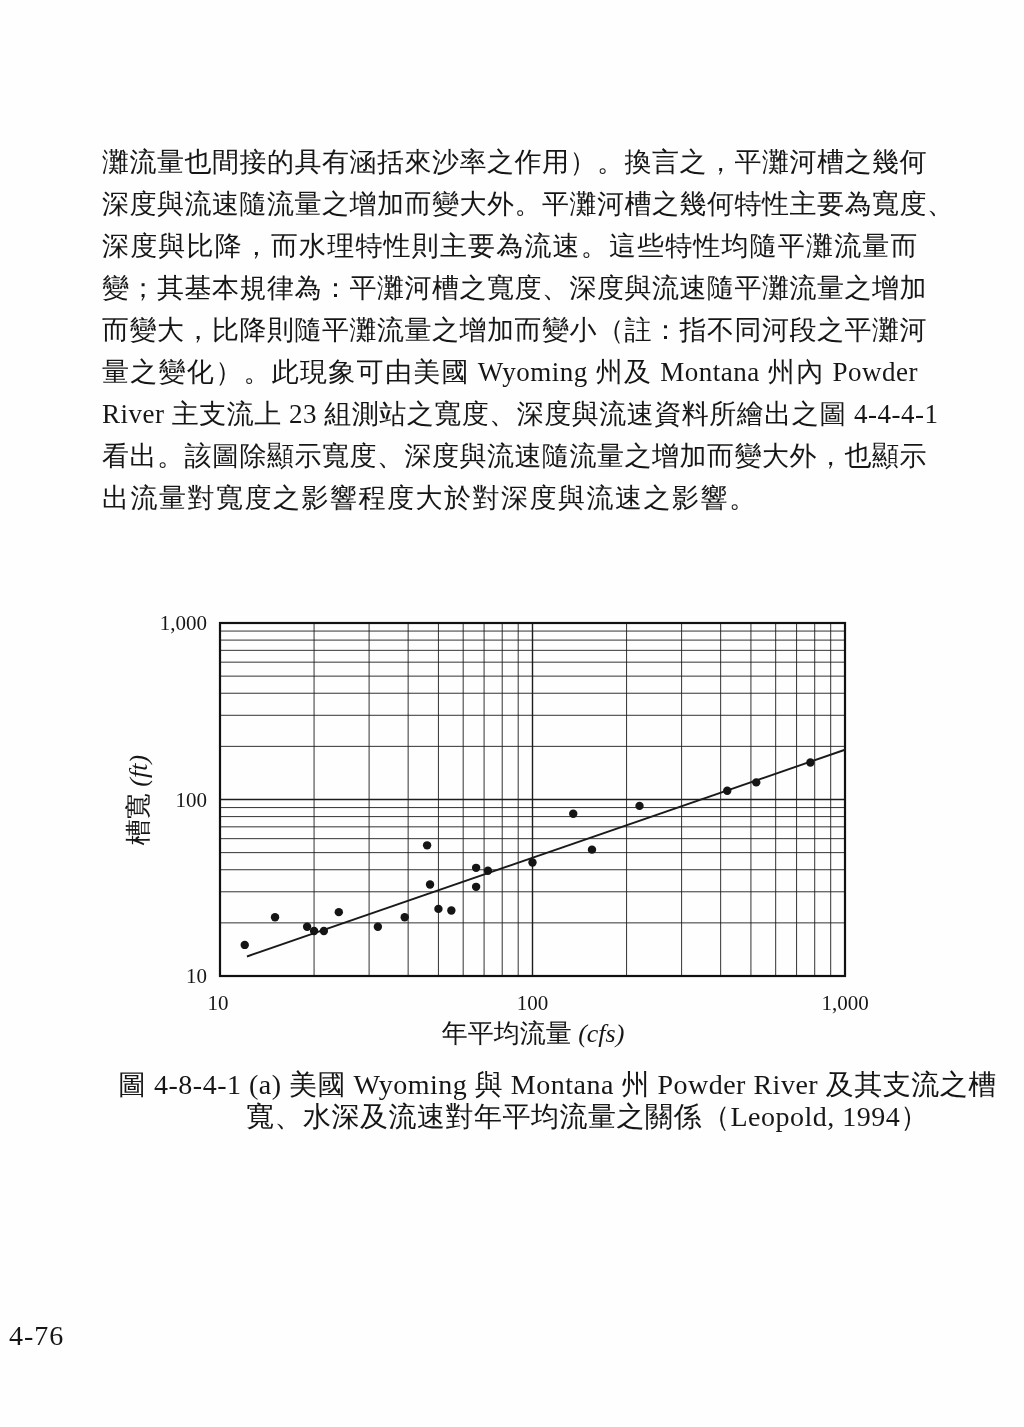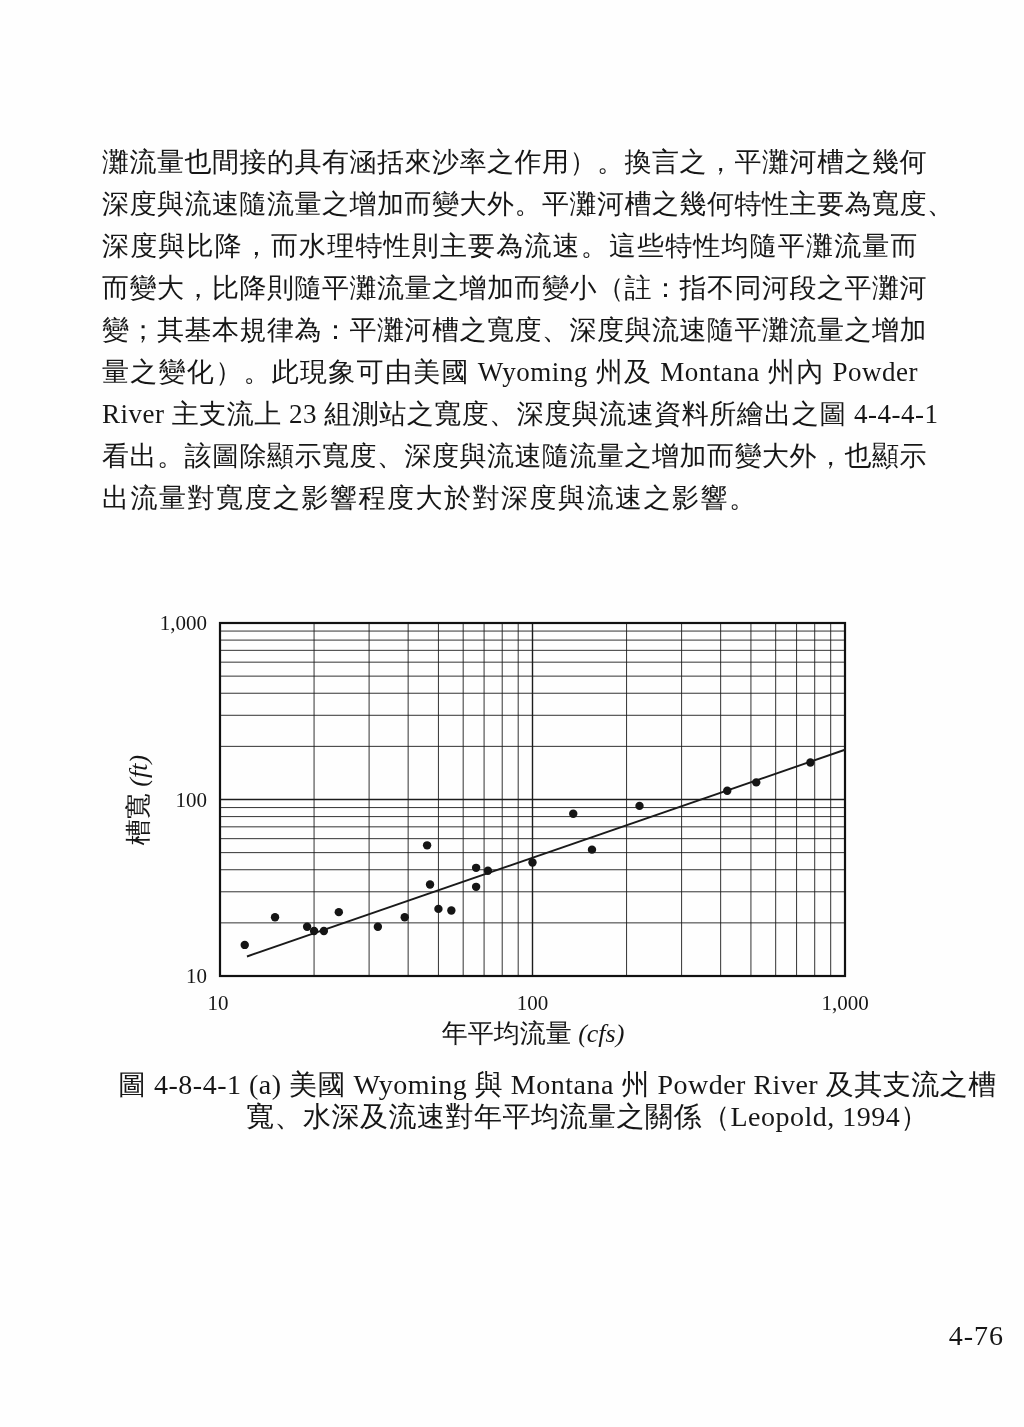--- a/index.html
+++ b/index.html
@@ -24,36 +24,36 @@
     letter-spacing:0.5px;
   }
   .bline.last{
     text-align:center;text-align-last:left;letter-spacing:1.5px;
   }
   .chart-wrap{position:absolute;left:0;top:600px;width:1024px;height:470px;}
   .caption{position:absolute;left:0;top:1066px;width:1024px;font-size:28px;}
   .cap1{position:absolute;left:118px;top:0;white-space:nowrap;letter-spacing:0.5px;}
   .cap2{position:absolute;left:246px;top:32px;white-space:nowrap;letter-spacing:0.5px;}
   .footer{
-    position:absolute;left:0;top:1320px;width:1004px;
-    text-align:right;font-size:28px;letter-spacing:1px;
+    position:absolute;left:9px;top:1320px;width:1004px;
+    text-align:left;font-size:28px;letter-spacing:1px;
   }
   svg text{font-family:"Liberation Serif","DejaVu Serif",serif;fill:#161616;}
 </style>
 </head>
 <body>
 
 <div class="page">
 
   <div class="body-text">
     <div class="bline">灘流量也間接的具有涵括來沙率之作用）。換言之，平灘河槽之幾何</div>
     <div class="bline">深度與流速隨流量之增加而變大外。平灘河槽之幾何特性主要為寬度、</div>
     <div class="bline">深度與比降，而水理特性則主要為流速。這些特性均隨平灘流量而</div>
+    <div class="bline">變；其基本規律為：平灘河槽之寬度、深度與流速隨平灘流量之增加</div>
     <div class="bline">而變大，比降則隨平灘流量之增加而變小（註：指不同河段之平灘河</div>
-    <div class="bline">變；其基本規律為：平灘河槽之寬度、深度與流速隨平灘流量之增加</div>
     <div class="bline">量之變化）。此現象可由美國 Wyoming 州及 Montana 州內 Powder</div>
     <div class="bline">River 主支流上 23 組測站之寬度、深度與流速資料所繪出之圖 4-4-4-1</div>
     <div class="bline">看出。該圖除顯示寬度、深度與流速隨流量之增加而變大外，也顯示</div>
     <div class="bline last">出流量對寬度之影響程度大於對深度與流速之影響。</div>
   </div>
 
   <div class="chart-wrap">
     <svg id="chart-svg" width="1024" height="470" viewBox="0 0 1024 470">
         <line x1="220" y1="23" x2="220" y2="376" stroke="#1c1c1c" stroke-width="1.4"></line>
         <line x1="220" y1="376" x2="845" y2="376" stroke="#1c1c1c" stroke-width="1.4"></line>

